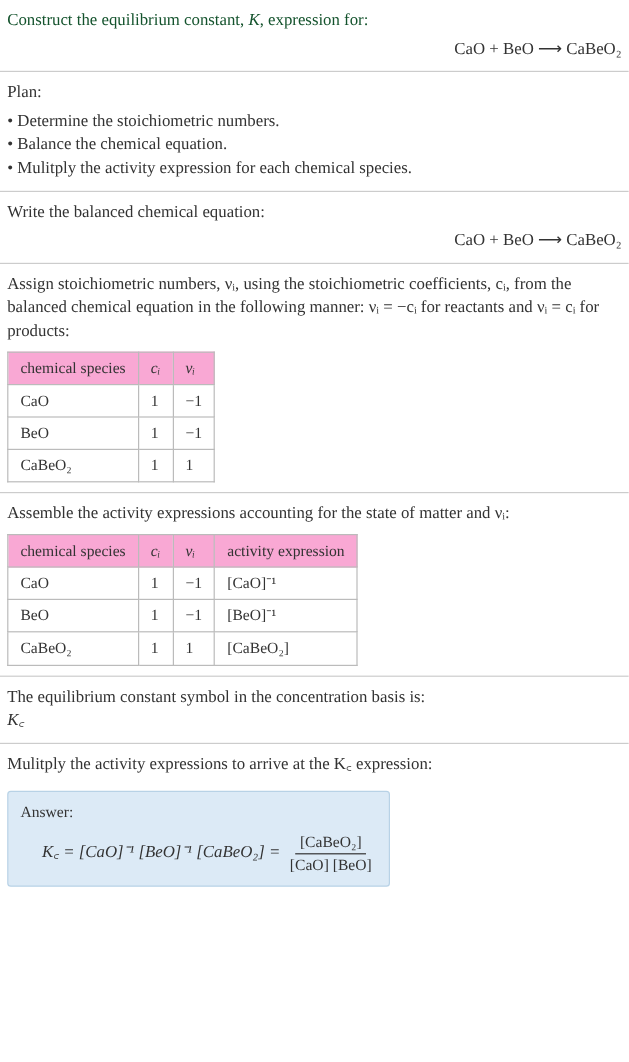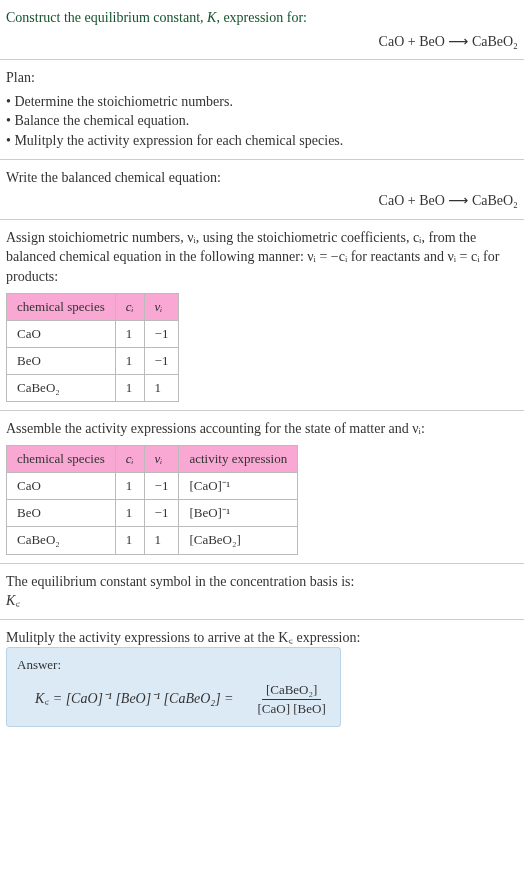--- a/index.html
+++ b/index.html
@@ -31,25 +31,25 @@
       white-space: nowrap;
     }
     table.data-table th { font-weight: normal; background: #f9a8d4; }
     .num-cell { text-align: right; }
     .italic { font-style: italic; }
     .answer-box {
       background: #dceaf6;
       border: 1px solid #b8d2e6;
       border-radius: 3px;
       padding: 8px 10px;
-      margin-top: 0;
+      margin-top: 12px;
       display: inline-block;
     }
     .answer-label { font-size: 13px; color: #333; margin-bottom: 6px; }
-    .kc-expr { font-family: Georgia, serif; display: flex; align-items: center; gap: 20px; padding-left: 18px; }
+    .kc-expr { font-family: Georgia, serif; display: flex; align-items: center; gap: 4px; padding-left: 18px; }
     .frac { display: inline-flex; flex-direction: column; align-items: center; vertical-align: middle; font-size: 13px; }
     .frac .num { border-bottom: 1px solid #333; padding: 0 4px; }
     .frac .den { padding: 0 4px; font-family: Liberation Serif, serif; }
   </style>
 </head>
 <body>
 
 <div class="section">
   <div class="prompt">
     Construct the equilibrium constant, <span class="italic">K</span>, expression for:

